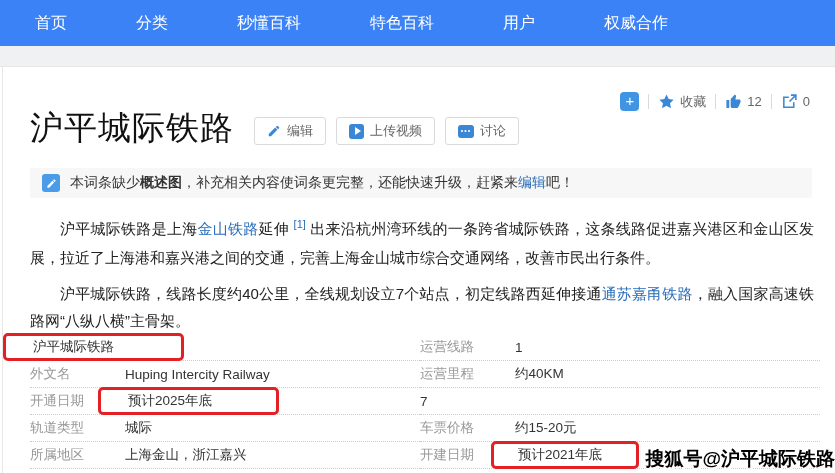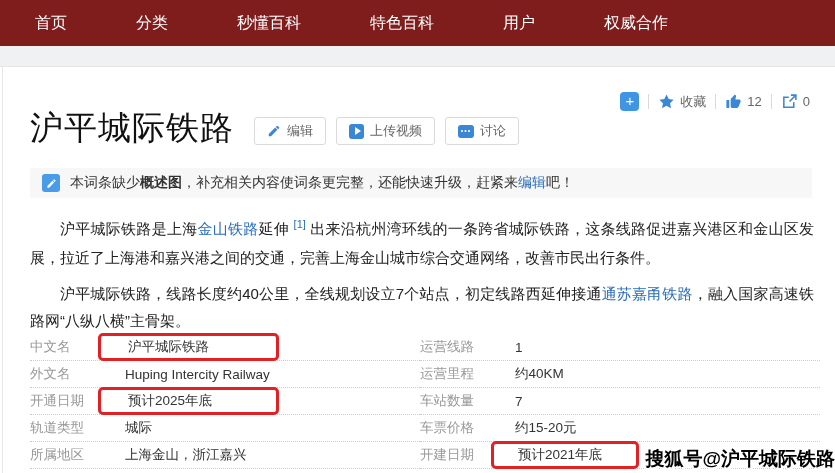--- a/index.html
+++ b/index.html
@@ -2,21 +2,21 @@
 <html><head>
 <meta charset="utf-8">
 <style>
   * { margin:0; padding:0; box-sizing:border-box; }
   html,body { width:835px; height:473px; overflow:hidden; background:#fff;
     font-family:"Liberation Sans","DejaVu Sans",sans-serif; }
   .stage { position:relative; width:835px; height:473px; background:#fff; }
 
   
   .navbar { position:absolute; left:0; top:0; width:835px; height:46px;
-    background:#7f1d1d; display:flex; align-items:center; padding-left:35px; gap:69px; }
+    background:#3b82f6; display:flex; align-items:center; padding-left:35px; gap:69px; }
   .nav-item { color:#fff; font-size:16px; cursor:pointer; white-space:nowrap; }
   .strip { position:absolute; left:0; top:46px; width:835px; height:21px;
     background:#f0f1f2; border-bottom:1px solid #e4e6e8; }
   .card-edge { position:absolute; left:2px; top:67px; height:406px; width:1px; background:#e8e8e8; }
 
   
   .actions { position:absolute; top:92px; right:25px; display:flex; align-items:center;
     gap:9px; font-size:13px; color:#666; }
   .add-btn { width:19px; height:19px; background:#3f94e4; border-radius:4px; color:#fff;
     font-size:15px; line-height:17px; text-align:center; cursor:pointer; }
@@ -153,21 +153,20 @@
     <span>沪平城际铁路是上海</span><a class="link">金山铁路</a><span>延伸</span>&nbsp;<sup class="ref">[1]</sup>&nbsp;<span>出来沿杭州湾环线的一条跨省城际铁路，这条线路促进嘉兴港区和金山区发展，拉近了上海港和嘉兴港之间的交通，完善上海金山城市综合交通网络，改善市民出行条件。</span>
   </p>
 
   <p class="para para2">
     <span>沪平城际铁路，线路长度约40公里，全线规划设立7个站点，初定线路西延伸接通</span><a class="link">通苏嘉甬铁路</a><span>，融入国家高速铁路网“八纵八横”主骨架。</span>
   </p>
 
   <div class="infobox">
     <div class="ib-col">
       <div class="ib-row">
-        <span class="ib-label">中文名</span>
         <span class="ib-value hl hl-wide">沪平城际铁路</span>
       </div>
       <div class="ib-row">
         <span class="ib-label">外文名</span>
         <span class="ib-value">Huping Intercity Railway</span>
       </div>
       <div class="ib-row">
         <span class="ib-label">开通日期</span>
         <span class="ib-value hl hl-wide">预计2025年底</span>
       </div>
@@ -183,21 +182,20 @@
     <div class="ib-col right">
       <div class="ib-row">
         <span class="ib-label">运营线路</span>
         <span class="ib-value">1</span>
       </div>
       <div class="ib-row">
         <span class="ib-label">运营里程</span>
         <span class="ib-value">约40KM</span>
       </div>
       <div class="ib-row">
-        <span class="ib-label">车站数量</span>
         <span class="ib-value">7</span>
       </div>
       <div class="ib-row">
         <span class="ib-label">车票价格</span>
         <span class="ib-value">约15-20元</span>
       </div>
       <div class="ib-row">
         <span class="ib-label">开建日期</span>
         <span class="ib-value hl hl-narrow">预计2021年底</span>
       </div>

